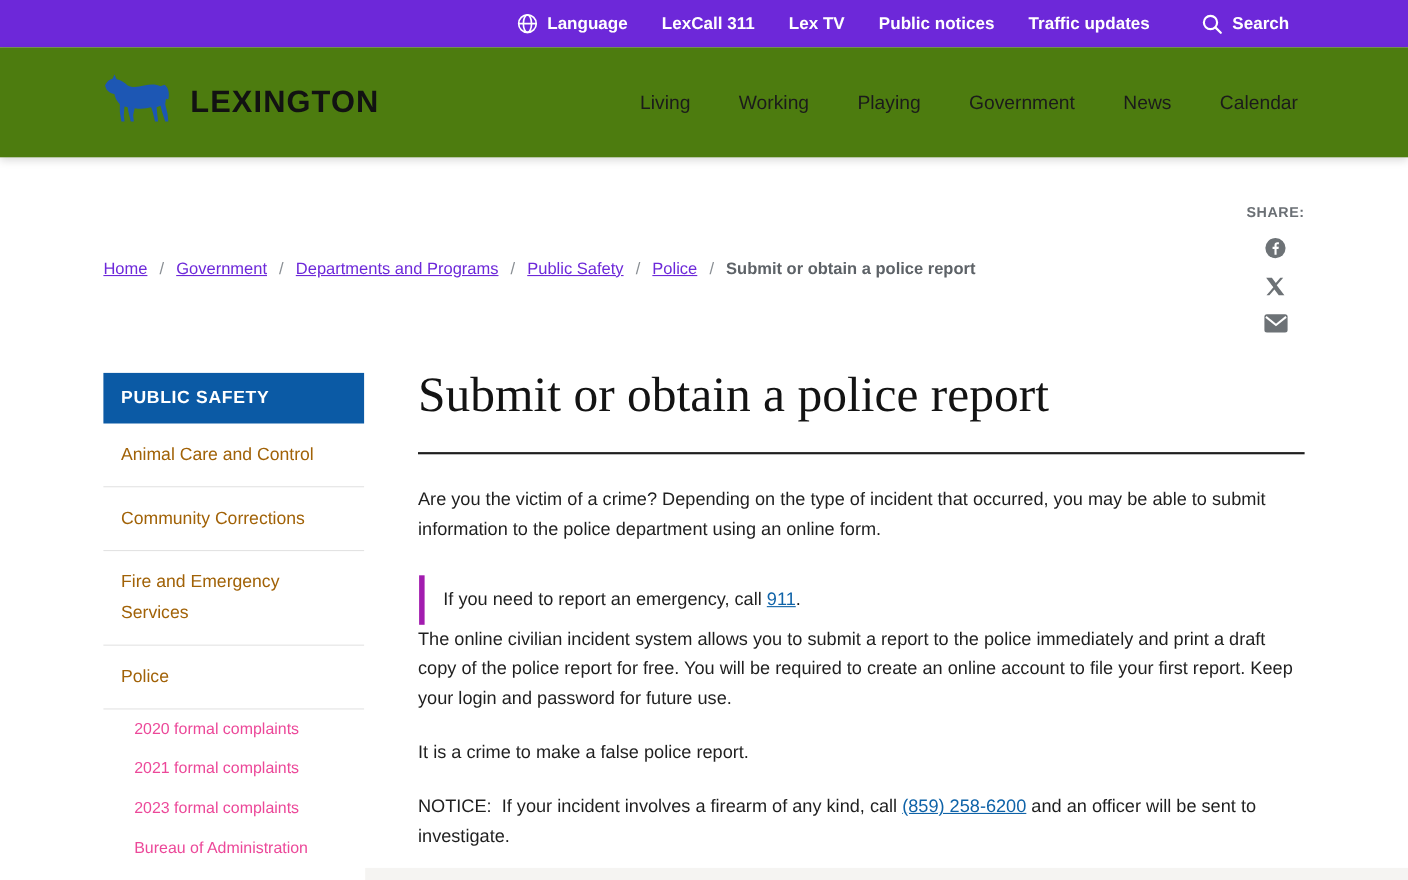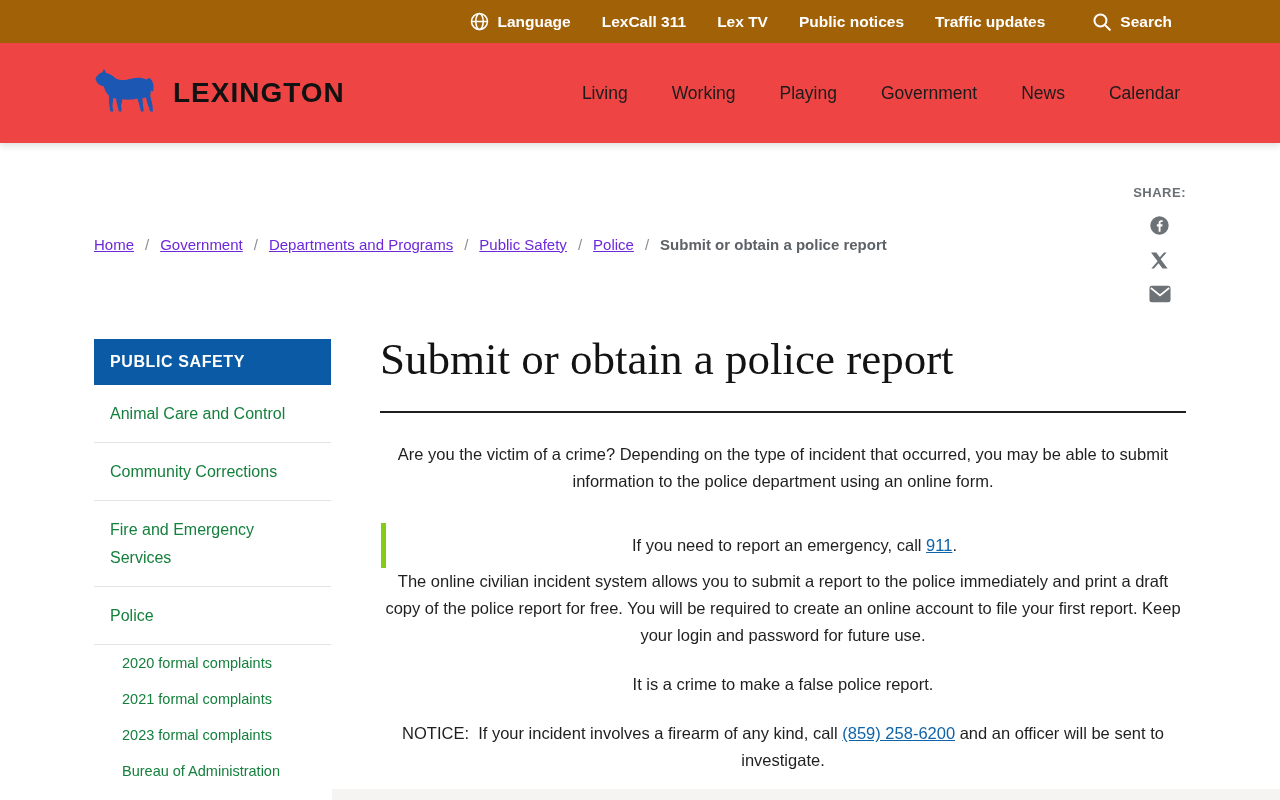--- a/index.html
+++ b/index.html
@@ -1,28 +1,28 @@
 <!DOCTYPE html>
 <html><head>
 <meta charset="utf-8">
 <style>
   * { margin:0; padding:0; box-sizing:border-box; }
   html,body { width:1280px; height:800px; overflow:hidden; background:#ffffff;
     font-family:"Liberation Sans", sans-serif; position:relative; }
 
   
-  .topbar { height:43px; background:#a16207; display:flex; align-items:center;
+  .topbar { height:43px; background:#6d28d9; display:flex; align-items:center;
     justify-content:flex-end; padding-right:108px; gap:31px; }
   .topbar-item { display:flex; align-items:center; gap:8px; color:#ffffff;
     font-size:15.5px; font-weight:600; cursor:pointer; white-space:nowrap; }
   .topbar-item svg { display:block; }
   .topbar-search { margin-left:16px;justify-content:flex-end; }
 
   
-  .header { height:100px; background:#ef4444; display:flex; align-items:center;
+  .header { height:100px; background:#4d7c0f; display:flex; align-items:center;
     justify-content:space-between; padding:0 100px 0 94px; position:relative;
     z-index:5; box-shadow:0 3px 7px rgba(0,0,0,0.13); }
   .brand { display:flex; align-items:center; gap:15px; cursor:pointer; }
   .brand-name { font-size:28px; font-weight:800; letter-spacing:1px; color:#121212; }
   .mainnav { display:flex; gap:44px; }
   .mainnav-item { font-size:17.5px; font-weight:500; color:#1b1b1b; cursor:pointer; }
 
   
   .crumbrow { margin:42px 94px 0 94px; display:flex; align-items:center; gap:11px;
     font-size:15px; color:#6a6f74; }
@@ -32,31 +32,31 @@
   .sharebox { margin-left:auto; display:flex; align-items:center; gap:15px;flex-direction:column; }
   .share-label { font-size:13px; font-weight:700; letter-spacing:0.5px; color:#6a6f74; }
   .share-icon { cursor:pointer; display:flex; align-items:center; }
 
   
   .content { display:flex; margin:36px 94px 0 94px; gap:49px; align-items:flex-start; }
 
   .sidebar { width:237px; flex-shrink:0; }
   .side-title { background:#0b5aa5; color:#ffffff; font-size:16px; font-weight:700;
     letter-spacing:0.6px; padding:14px 16px; cursor:pointer; }
-  .side-item { padding:15px 16px; font-size:16px; color:#15803d; line-height:1.7;
+  .side-item { padding:15px 16px; font-size:16px; color:#a16207; line-height:1.7;
     border-bottom:1px solid #e3e3e3; cursor:pointer; }
-  .side-sub { padding:10px 16px 10px 28px; font-size:14.5px; color:#15803d; cursor:pointer; }
+  .side-sub { padding:10px 16px 10px 28px; font-size:14.5px; color:#ec4899; cursor:pointer; }
   .side-sub:first-of-type { padding-top:14px; }
 
   .main { flex:1; min-width:0; }
   .page-title { font-family:"Liberation Serif","DejaVu Serif",serif; font-weight:400;
     font-size:45px; color:#131313; margin:-6px 0 26px 0; }
   .title-rule { border:none; border-top:2px solid #1f1f1f; margin:0 0 28px 0; }
-  .main p { font-size:16.5px; line-height:1.64; color:#1f1f1f; margin:0 0 22px 0;text-align:center; }
-  .alert { border-left:5px solid #84cc16; padding:9px 0 9px 17px; margin:28px 0 0 1px; }
+  .main p { font-size:16.5px; line-height:1.64; color:#1f1f1f; margin:0 0 22px 0; }
+  .alert { border-left:5px solid #a21caf; padding:9px 0 9px 17px; margin:28px 0 0 1px; }
   .alert p { margin:0; }
   a.inline-link { color:#0f63a8; text-decoration:underline; cursor:pointer; }
   .section-title { font-family:"Liberation Serif","DejaVu Serif",serif; font-weight:400;
     font-size:34px; color:#1d3c5c; margin:84px 0 26px 0; }
 
   .bottom-strip { position:absolute; left:332px; right:0; bottom:0; height:11px;
     background:#f5f4f2; }
 </style>
 </head>
 <body>

